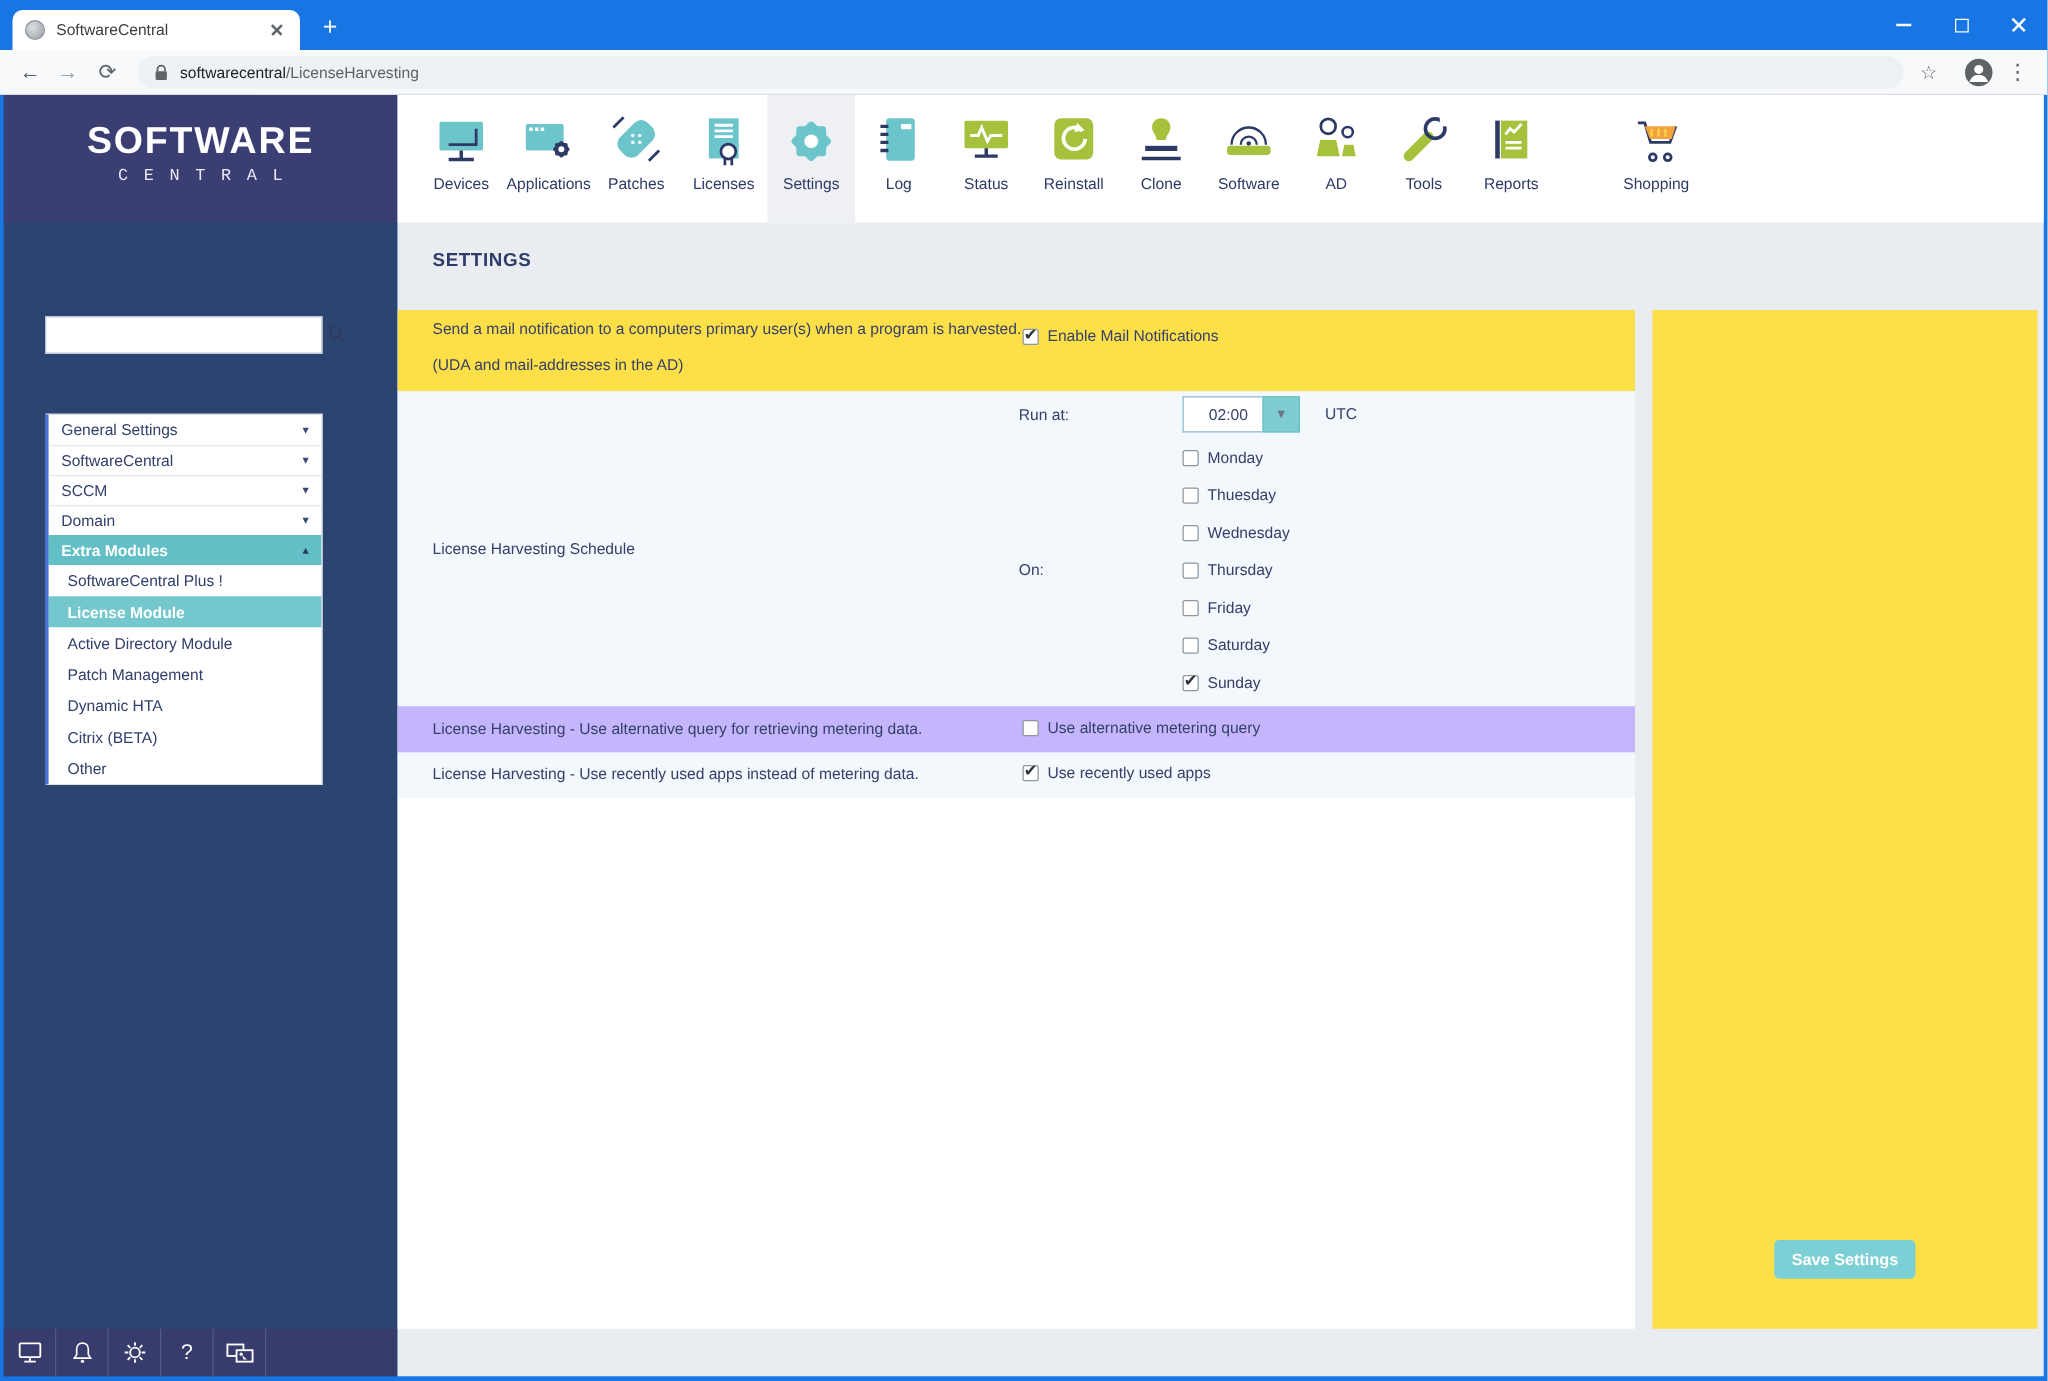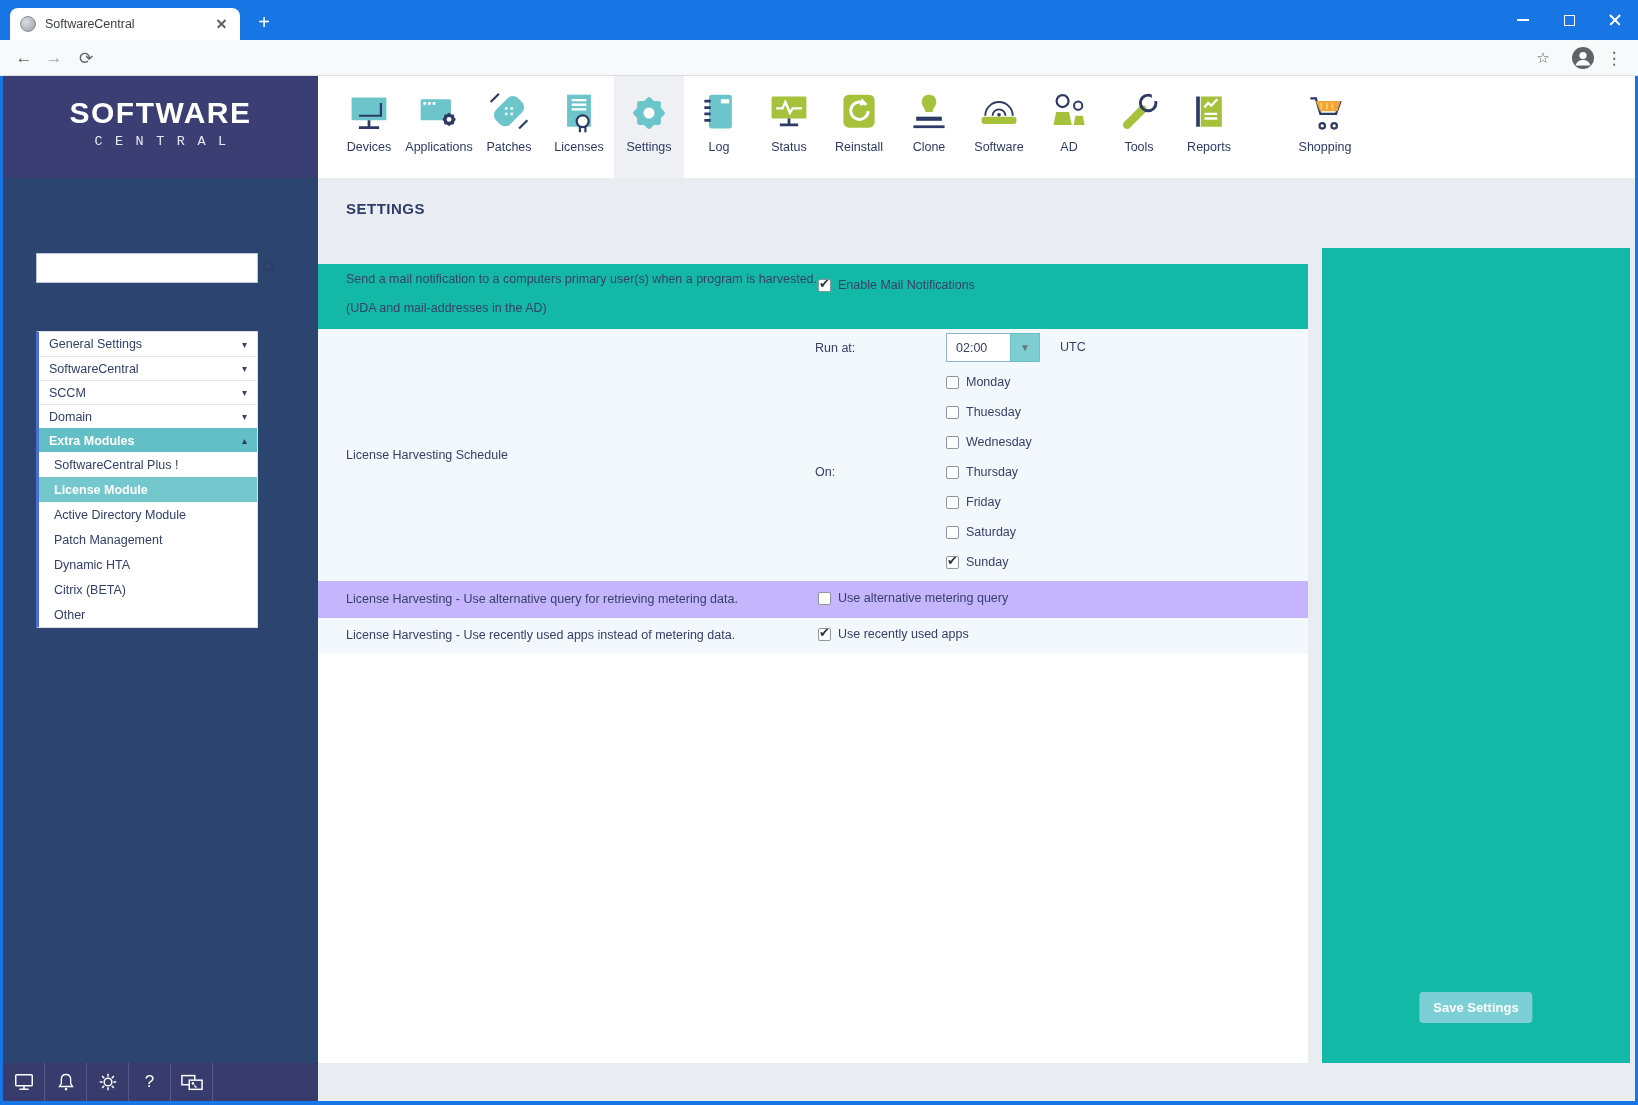--- a/index.html
+++ b/index.html
@@ -66,45 +66,45 @@
   
   .main { position:relative; flex:1; background:#e9ecf1; overflow:hidden; }
   .iconbar { height:102px; background:#fff; display:flex; padding-left:16px; }
   .nav-item { width:70px; height:102px; display:flex; flex-direction:column; align-items:center; padding-top:15px; }
   .nav-item.active { background:#eef0f4; }
   .nav-item .nav-label { font-size:12.5px; color:#2e3a66; margin-top:5px; white-space:nowrap; }
   .nav-item.shopping { margin-left:46px; }
   .page-heading { margin:22px 0 0 28px; font-size:15px; font-weight:600; letter-spacing:0.5px; color:#2e3c68; }
 
   .center-panel { position:absolute; left:0; top:172px; width:990px; height:815px; display:flex; flex-direction:column; }
-  .row-mail    { height:65px;  background:#14b8a6;     position:relative;margin-top:16px; }
+  .row-mail    { height:65px;  background:#fde047;     position:relative; }
   .row-sched   { height:252px; background:#f3f8fc;  position:relative; }
   .row-alt     { height:37px;  background:#c4b5fd;     position:relative; }
   .row-recent  { height:36px;  background:#f3f8fc;  position:relative; }
   .row-filler  { flex:1; background:#fff; }
   .rowtext { position:absolute; font-size:12.5px; color:#36406a; }
 
   .cbgroup { position:absolute; display:flex; align-items:center; gap:7px; font-size:12.5px; color:#36406a; }
   .cb { position:relative; width:13px; height:13px; flex:0 0 13px; background:#fff;
         border:1px solid #8f959e; border-radius:2px; }
   .cb .tick { position:absolute; left:0px; top:-4px; font-size:13px; color:#30363d; }
 
   .sched-label { position:absolute; left:28px; top:50%; transform:translateY(-50%); font-size:12.5px; color:#36406a; }
   .runat { left:497px; top:12px; }
   .on-label { left:497px; top:136px; }
   .timesel { position:absolute; left:628px; top:4px; height:29px; display:flex; }
   .timesel .val { width:64px; background:#fff; border:1px solid #8fb6cd; border-right:none;
-                  display:flex; align-items:center; padding-left:9px; font-size:12.5px; color:#36406a; }
+                  display:flex; align-items:center; padding-left:20px; font-size:12.5px; color:#36406a; }
   .timesel .btn { width:30px; background:#7ecdd2; border:1px solid #6fbfc6; display:flex;
                   align-items:center; justify-content:center; color:#6b7682; font-size:10px; }
   .utc { left:742px; top:11px; }
   .days { position:absolute; left:628px; top:38px; }
   .day { height:30px; display:flex; align-items:center; gap:7px; font-size:12.5px; color:#36406a; }
 
-  .right-panel { position:absolute; left:1004px; top:172px; width:308px; height:815px; background:#14b8a6; }
+  .right-panel { position:absolute; left:1004px; top:172px; width:308px; height:815px; background:#fde047; }
   .save-btn { position:absolute; bottom:40px; left:50%; transform:translateX(-50%);
               background:#7ccfd4; color:#fff; font-weight:bold; font-size:13px;
               padding:8px 14px; border:none; border-radius:4px; white-space:nowrap; cursor:pointer; }
 
   svg { display:block; }
 </style>
 </head>
 <body>
 
 <div class="window">
@@ -126,20 +126,27 @@
       <div class="win-btn">
           <span class="glyph-close"></span>
         </div>
     </div>
   </div>
 
   <div class="toolbar">
     <div class="tb-icon" style="left:9px;">←</div>
     <div class="tb-icon" style="left:39px; color:#9aa4ae;">→</div>
     <div class="tb-icon" style="left:71px;">⟳</div>
+    <div class="urlbar">
+      <svg width="12" height="14" viewBox="0 0 12 14">
+        <path d="M3 6 V4.5 a3 3 0 0 1 6 0 V6" fill="none" stroke="#5f6368" stroke-width="1.4"></path>
+        <rect x="1.5" y="6" width="9" height="7" rx="1" fill="#5f6368"></rect>
+      </svg>
+      <span class="url-text"><span>softwarecentral</span><span class="url-path">/LicenseHarvesting</span></span>
+    </div>
     <div class="tb-icon" style="right:80px; left:auto; font-size:15px;">☆</div>
     <div class="avatar-btn">
       <svg width="24" height="24" viewBox="0 0 24 24">
         <circle cx="12" cy="12" r="11" fill="#5f6368"></circle>
         <circle cx="12" cy="9.5" r="3.6" fill="#fff"></circle>
         <path d="M4.5 19.5 c1.5-4 4-5.5 7.5-5.5 s6 1.5 7.5 5.5" fill="#fff"></path>
       </svg>
     </div>
     <div class="tb-icon" style="right:9px; left:auto;">⋮</div>
   </div>

